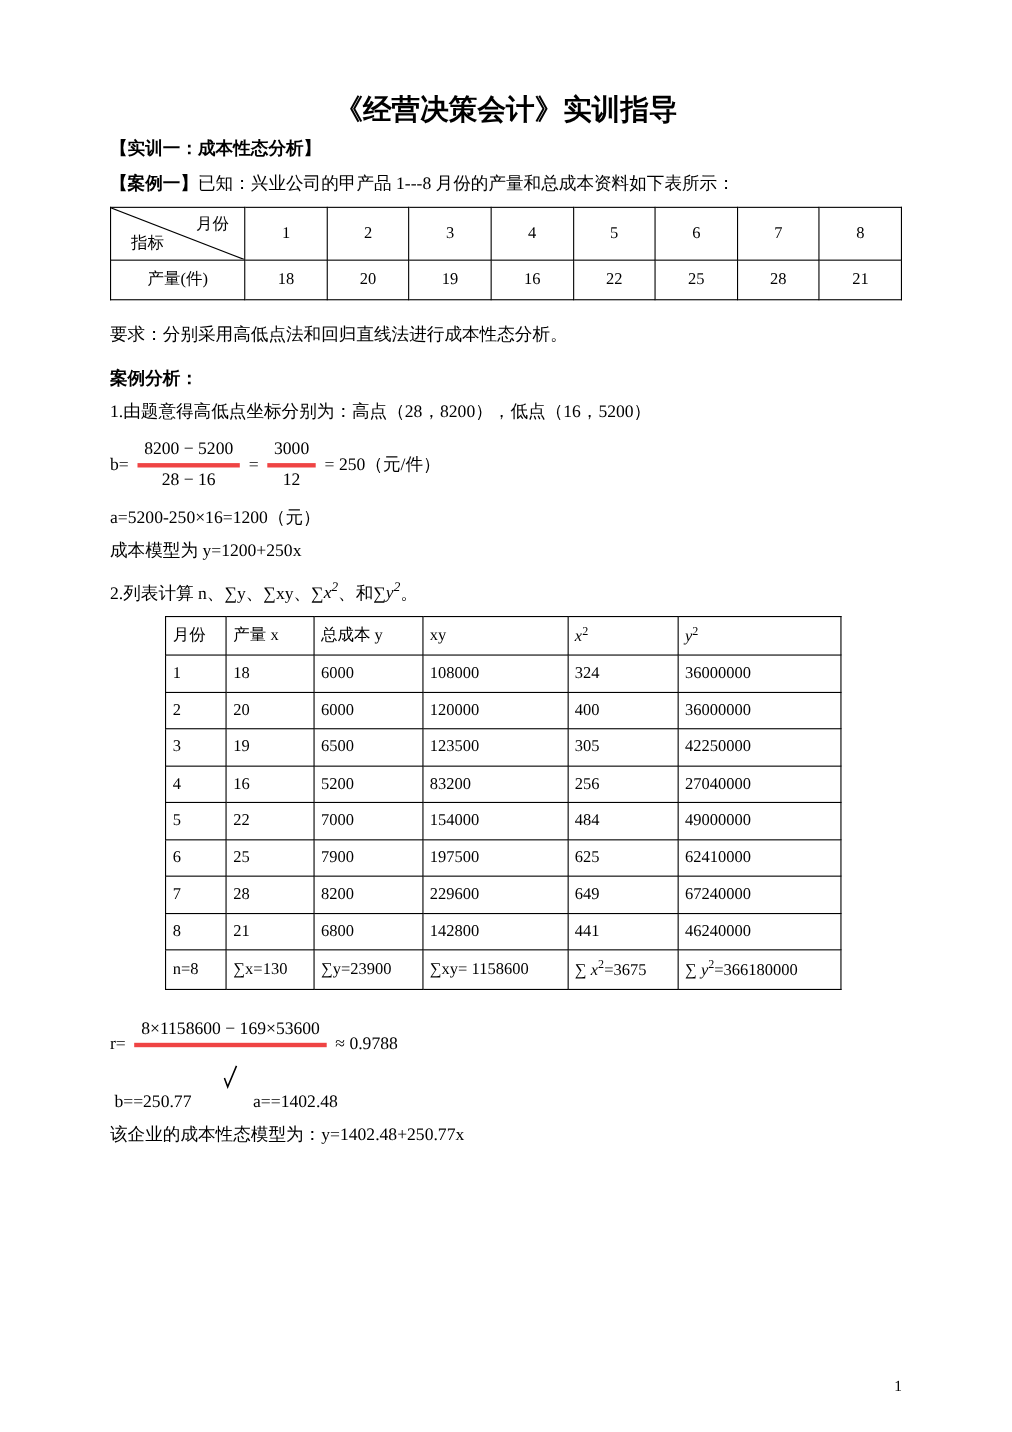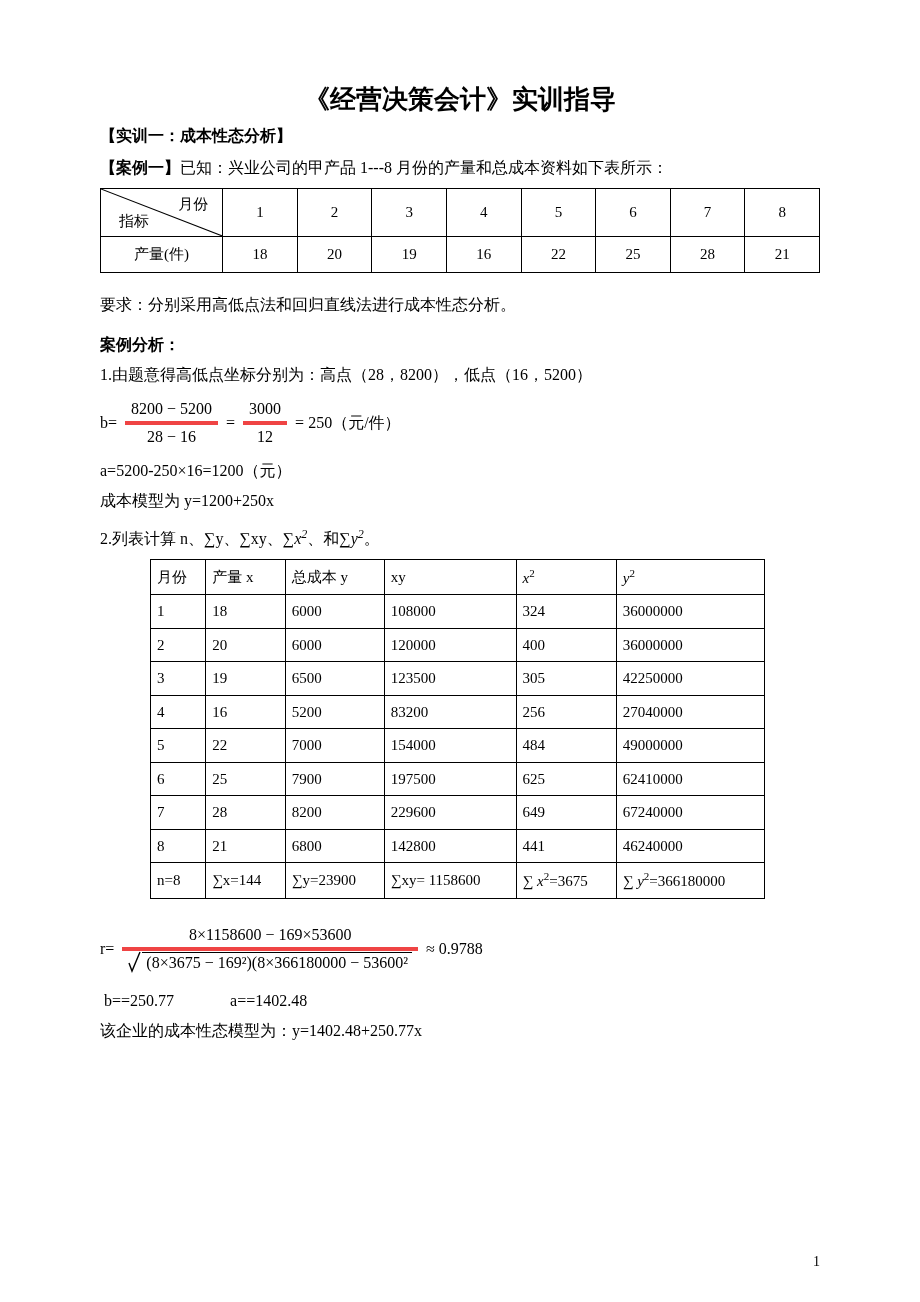--- a/index.html
+++ b/index.html
@@ -286,39 +286,38 @@
   <tr>
         <td>8</td>
         <td>21</td>
         <td>6800</td>
         <td>142800</td>
         <td>441</td>
         <td>46240000</td>
       </tr>
   <tr>
     <td> n=8</td>
-    <td>∑x=144</td>
+    <td>∑x=130</td>
     <td>∑y=23900</td>
     <td>∑xy= 1158600</td>
     <td><span>∑</span> <i>x</i><sup>2</sup><span>=3675</span></td>
     <td><span>∑</span> <i>y</i><sup>2</sup><span>=366180000</span></td>
   </tr>
 </tbody>
   </table>
 
 <div class="big-formula">
   <span class="inline-eq">r=</span>
   <span class="fraction">
     <span class="num">8×1158600 − 169×53600</span>
     <span class="den">
       <span class="sqrt-wrap">
         <svg class="sqrt-sym" viewBox="0 0 14 22" preserveAspectRatio="none">
           <path d="M1 12 L4 20 L12 1" stroke="#000" fill="none" stroke-width="1.4"></path>
         </svg>
-        <span class="sqrt-content">(8×3675 − 169²)(8×366180000 − 53600²</span>
       </span>
     </span>
   </span>
   <span class="inline-eq">≈ 0.9788</span>
 </div>
 
 <p class="paragraph" style="white-space:pre"> b==250.77              a==1402.48</p>
 <p class="paragraph">该企业的成本性态模型为：y=1402.48+250.77x</p>
 
 <div class="page-num">1</div>

